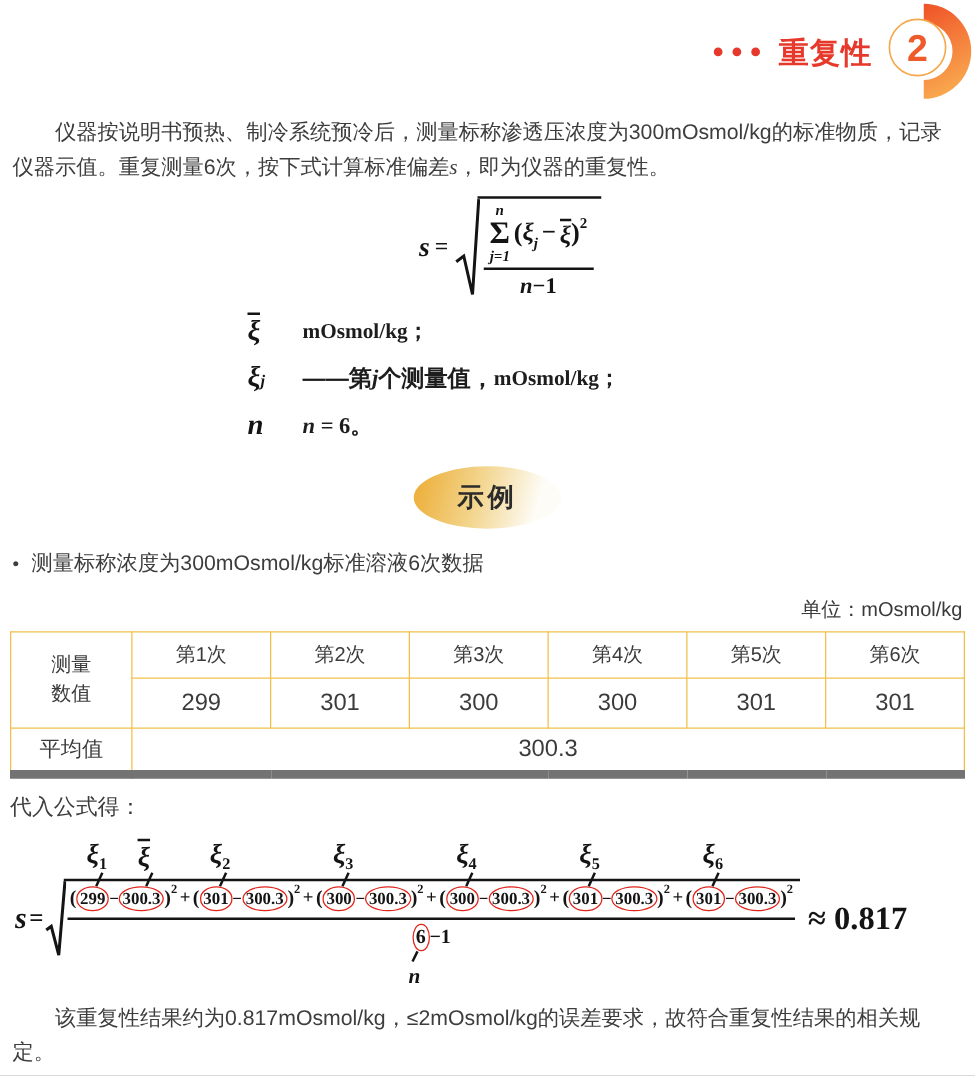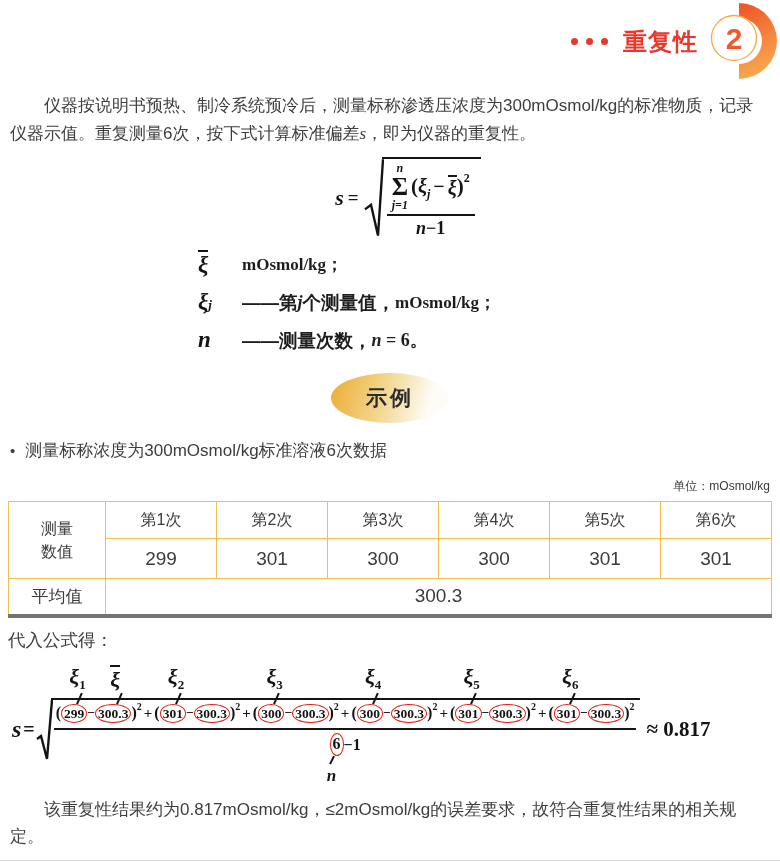--- a/index.html
+++ b/index.html
@@ -61,32 +61,32 @@
 
   
   .ex-badge{width:118px;height:50px;margin:14px auto 8px;border-radius:50%;
     background:linear-gradient(105deg,#edaf3a 4%,#f3d792 45%,#fefcf7 82%);
     display:flex;align-items:center;justify-content:center;
     font-size:21px;font-weight:bold;color:#2b2b2b;letter-spacing:3px;}
 
   
   .bullet{display:flex;align-items:baseline;margin:16px 10px 0;font-size:17px;color:var(--text-dark);}
   .bullet .mk{margin-right:10px;font-size:15px;}
-  .unit-note{text-align:right;margin:16px 10px 6px 0;font-size:12px;color:#3a3a3a;}
+  .unit-note{text-align:right;margin:16px 10px 6px 0;font-size:16px;color:#3a3a3a;}
 
   
   table.data{width:764px;margin:0 8px;border-collapse:collapse;table-layout:fixed;text-align:center;color:#3b3b3b;}
   table.data th,table.data td{border:1px solid var(--table-border);font-weight:normal;}
   table.data tr.hdr th{height:37px;font-size:16px;}
   table.data tr.vals td{height:40px;font-size:19px;}
   table.data tr.avg td{height:37px;}
   .corner{font-size:17px;line-height:1.45;}
   .avg-label{font-size:17px;}
   .avg-val{font-size:19px;}
-  table.data{border-bottom:4px solid #737373;}
+  table.data{border-bottom:7px solid #737373;}
 
   
   .subst{margin:10px 8px 0;font-size:17.5px;color:var(--text-dark);}
 
   
   .calc{position:relative;display:flex;align-items:center;margin:0 6px;padding:46px 0 26px 6px;
         font-family:"Liberation Serif","DejaVu Serif",serif;font-weight:bold;color:var(--formula-ink);white-space:nowrap;}
   .calc .lhs{font-style:italic;font-size:24px;}
   .calc .eq{font-size:20px;margin:0 1px 0 2px;}
   .brad{display:flex;align-items:stretch;min-width:0;}
@@ -98,21 +98,21 @@
   .plus{font-size:15px;margin:0 2px;}
   .circ{position:relative;display:inline-block;border:1.5px solid var(--annotation-red);border-radius:50%;padding:0 2px;line-height:1.3;}
   .bsq{font-size:10px;transform:translateY(-7px);display:inline-block;}
   .bden{position:relative;width:fit-content;margin:3px auto 0;font-size:16px;display:flex;align-items:center;}
   .plab{position:absolute;bottom:calc(100% + 13px);left:50%;transform:translateX(-30%);font-size:22px;font-style:italic;line-height:.9;}
   .plab sub{font-size:13px;font-style:normal;}
   .plab .bar-top{border-top-width:2.2px;}
   .pline{position:absolute;bottom:calc(100% + 1px);left:58%;width:1.6px;height:12px;background:var(--formula-ink);transform:rotate(24deg);transform-origin:bottom;}
   .nline{position:absolute;top:calc(100% + 1px);left:18%;width:1.6px;height:9px;background:var(--formula-ink);transform:rotate(26deg);transform-origin:top;}
   .nlab{position:absolute;top:calc(100% + 10px);left:-32%;font-size:17px;font-style:italic;}
-  .result{font-size:21px;margin-left:6px;}
+  .result{font-size:26px;margin-left:6px;}
 
   
   .conclusion{margin:8px 10px 0;font-size:17px;line-height:1.6;color:var(--text-dark);text-indent:2em;}
 </style>
 </head>
 <body>
 
 <div class="page">
 
   <div class="header">
@@ -175,21 +175,20 @@
     </div>
     <div class="witem">
       <span class="wsym"><span>ξ</span><span class="subj">j</span></span>
       <span>——第</span>
       <span class="wvar">j</span>
       <span>个测量值，</span>
       <span class="unit">mOsmol/kg；</span>
     </div>
     <div class="witem">
       <span class="wsym">n</span>
-      <span>——测量次数，</span>
       <span class="wvar"><span>n</span><span style="font-style:normal"> = 6。</span></span>
     </div>
   </div>
 
   <div class="ex-badge">示例</div>
 
   <div class="bullet">
     <span class="mk">•</span>
     <span>测量标称浓度为300mOsmol/kg标准溶液6次数据</span>
   </div>

